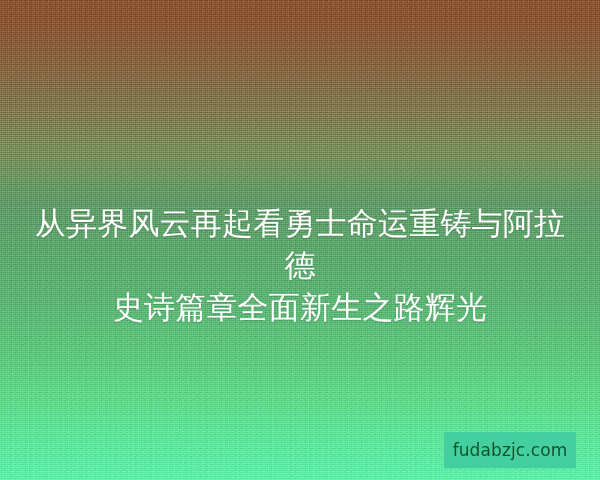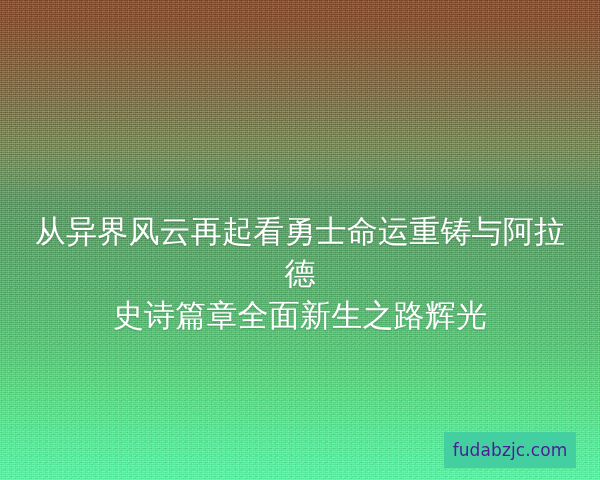--- a/index.html
+++ b/index.html
@@ -74,21 +74,21 @@
         rgba(0,0,0,0.55) 0px, rgba(0,0,0,0.55) 0.5px,
         rgba(0,0,0,0) 0.5px, rgba(0,0,0,0) 3.5px);
     background-size: 5px 5px, 7px 7px;
   }
 
   .title {
     position: absolute;
     left: 0;
     right: 0;
     top: 198px;
-    margin: 12px;
+    margin: 4px;
     padding: 0 18px;
     text-align: center;
     color: #ffffff;
     font-size: 31px;
     line-height: 42px;
     font-weight: 400;
     letter-spacing: 0.2px;
     white-space: pre-line;
     text-shadow: 0 1px 2px rgba(0, 0, 0, 0.16);
     font-family: "DejaVu Sans", "Liberation Sans", sans-serif;
@@ -97,21 +97,21 @@
   .site-badge {
     position: absolute;
     left: 444px;
     top: 432px;
     width: 132px;
     height: 36px;
     display: flex;
     align-items: center;
     justify-content: center;
     background: #44cfa0;
-    color: #4c1d95;
+    color: #14532d;
     font-size: 17px;
     line-height: 1;
     letter-spacing: 0.1px;
     font-family: "DejaVu Sans", "Liberation Sans", sans-serif;
   }
 </style>
 </head>
 <body>
 
 <div class="banner">

